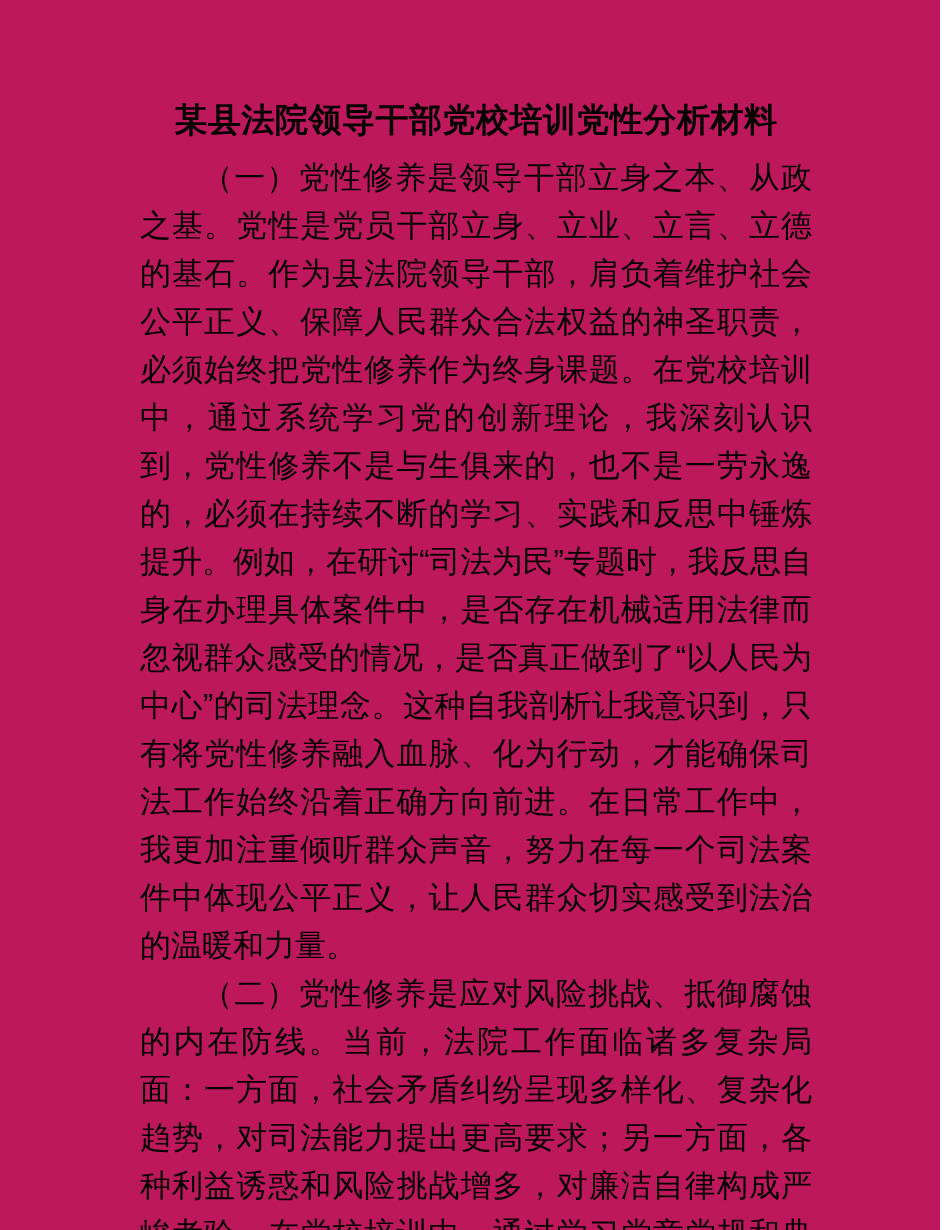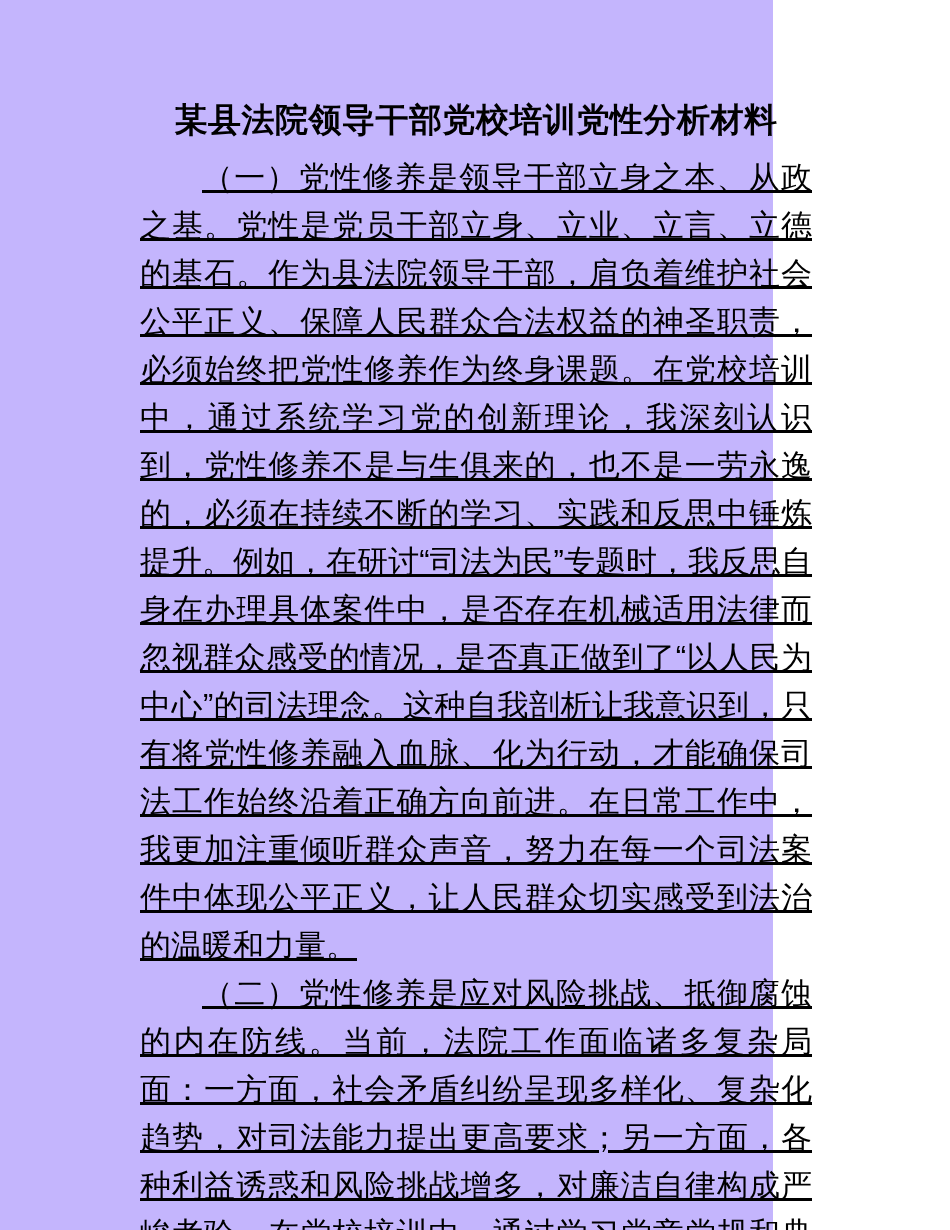--- a/index.html
+++ b/index.html
@@ -12,23 +12,23 @@
     width: 950px;
     height: 1230px;
     overflow: hidden;
     font-family: "Liberation Sans", "DejaVu Sans", sans-serif;
     color: #000000;
     -webkit-font-smoothing: antialiased;
   }
 
   .page {
     position: relative;
-    width: 773px;
+    width: 940px;
     height: 1230px;
-    background: #c4b5fd;
+    background: #be185d;
     box-sizing: border-box;
     padding: 0;
   }
 
   .content {
     position: absolute;
     left: 140px;
     top: 96px;
     width: 672px;
   }
@@ -58,21 +58,20 @@
   .body-para {
     font-size: 31px;
     font-weight: normal;
     line-height: 48px;
     text-align: justify;
     text-align-last: left;
     text-justify: inter-character;
     text-indent: 62px;
     margin: 0;
     letter-spacing: 0px;
-    text-decoration: underline;
   }
 </style>
 </head>
 <body>
 
 <div class="page">
   <div class="content">
 
     <h1 class="doc-title">某县法院领导干部党校培训党性分析材料</h1>
 

